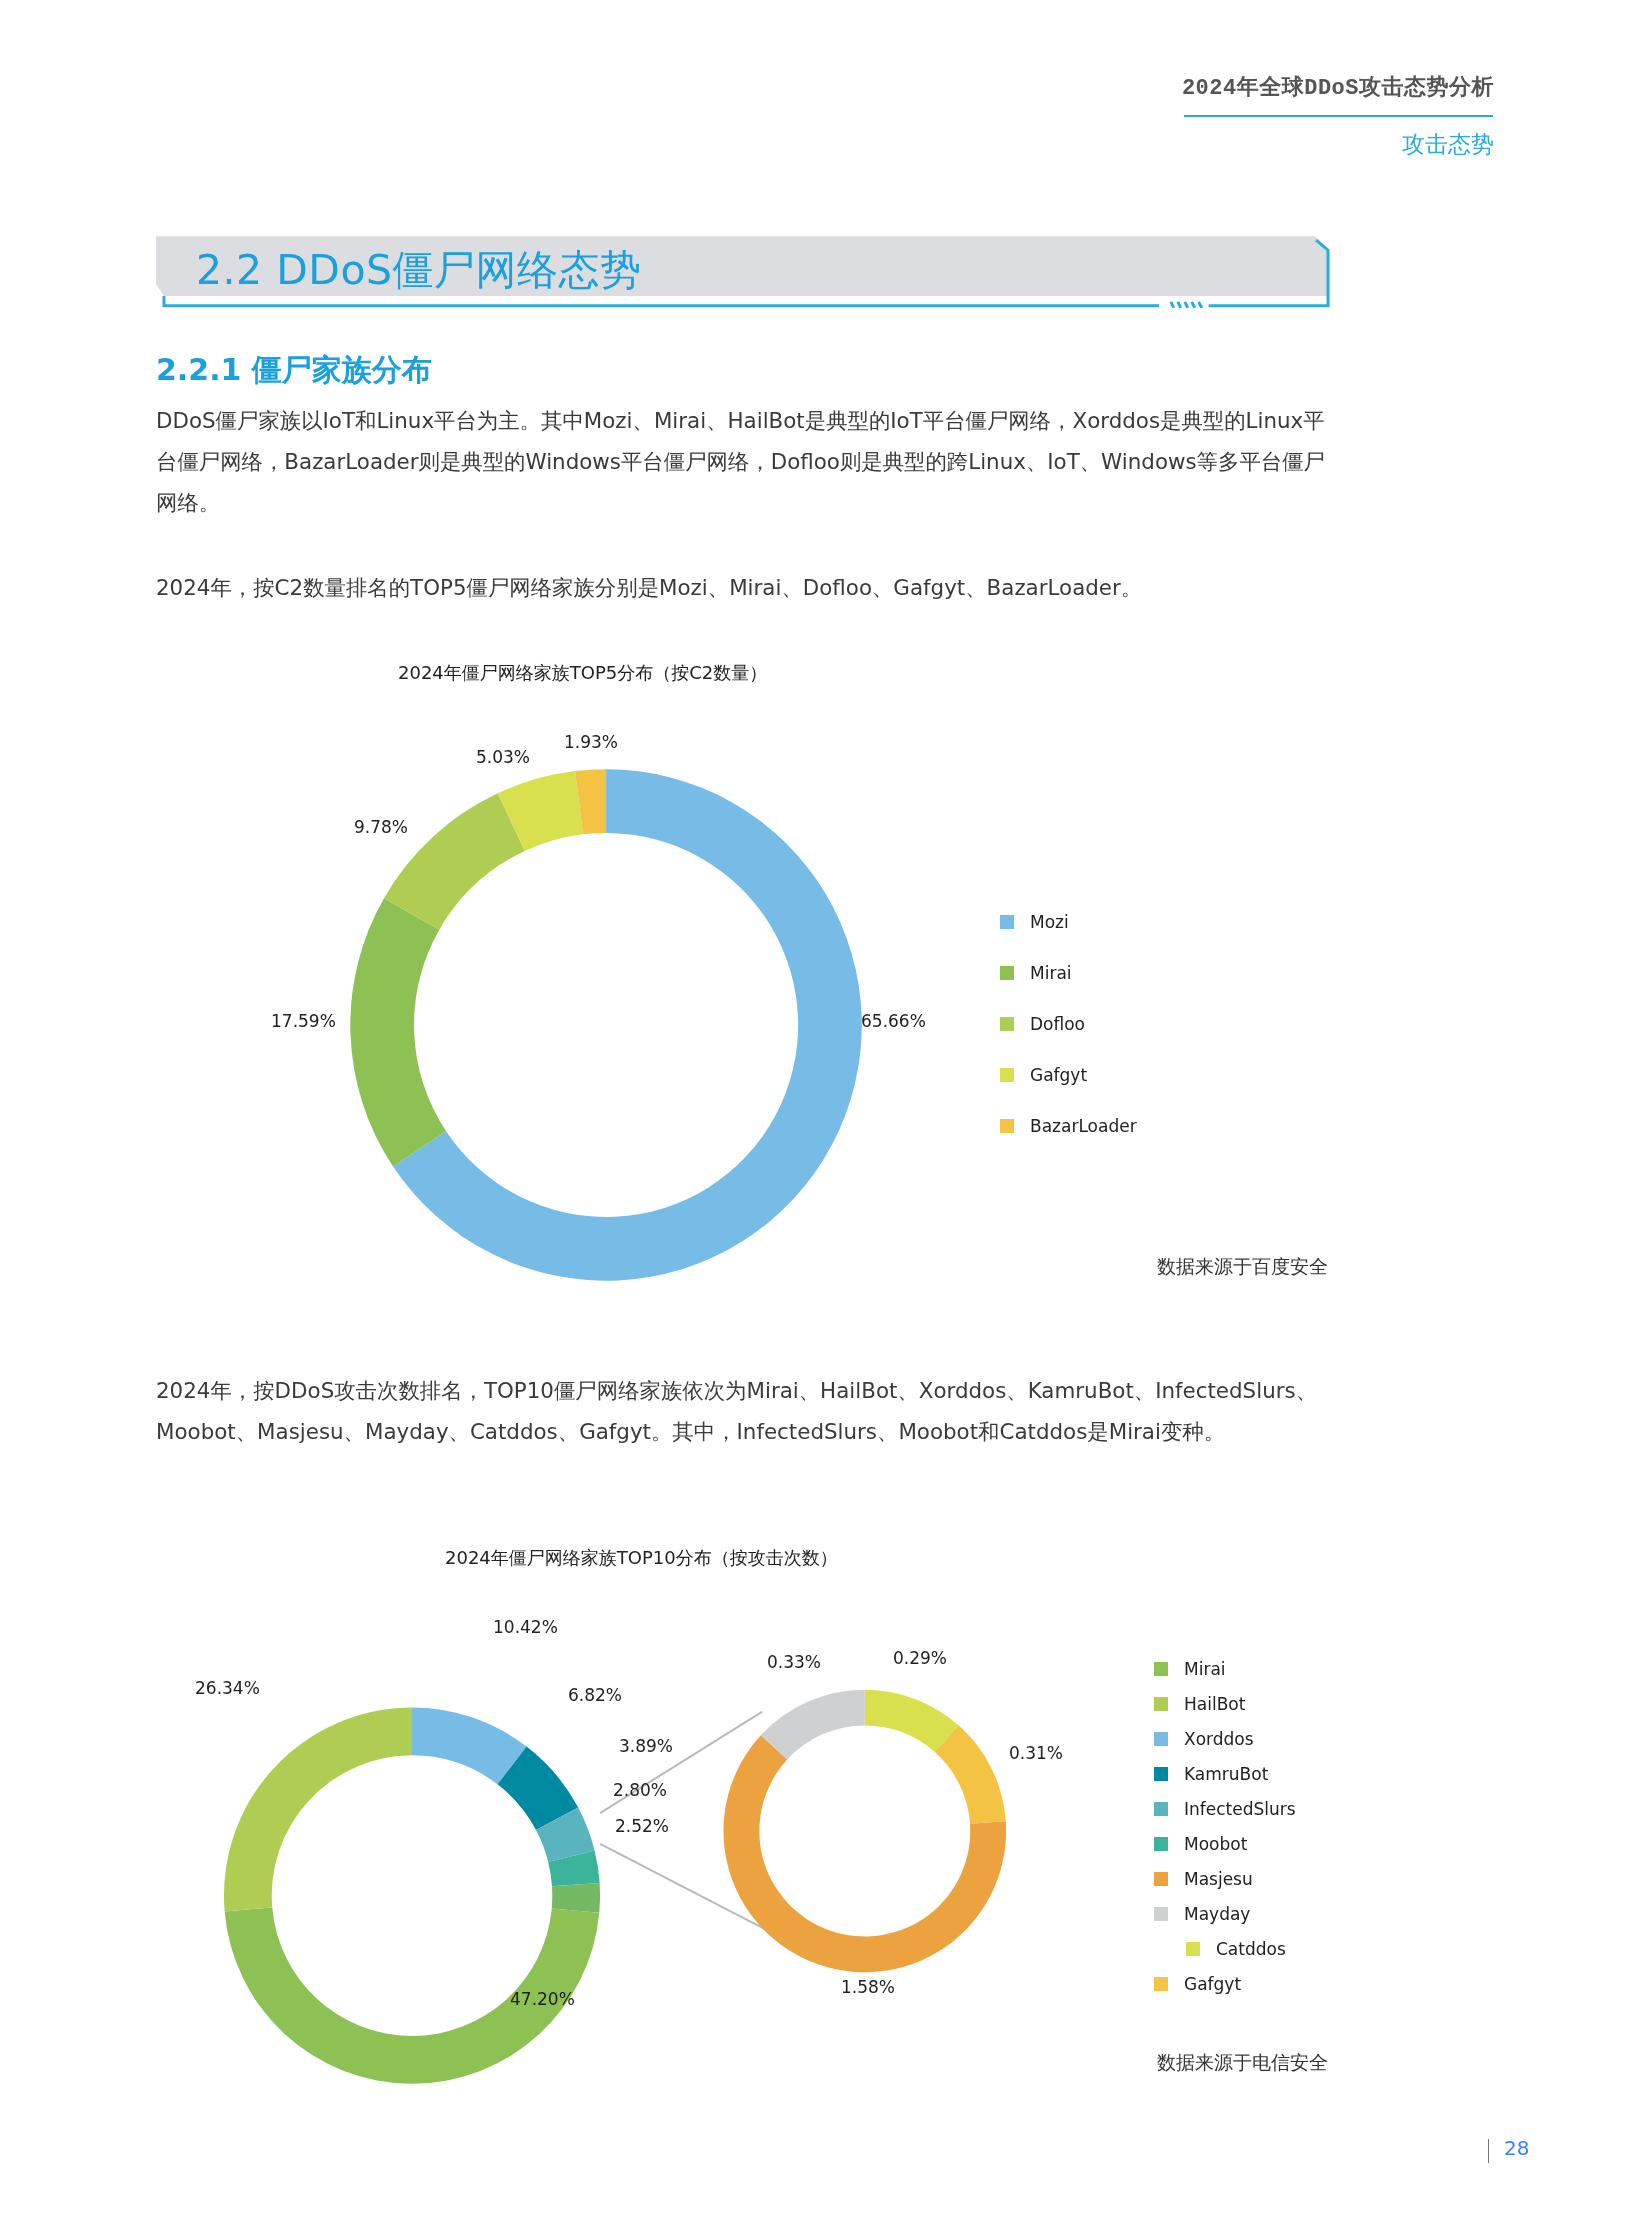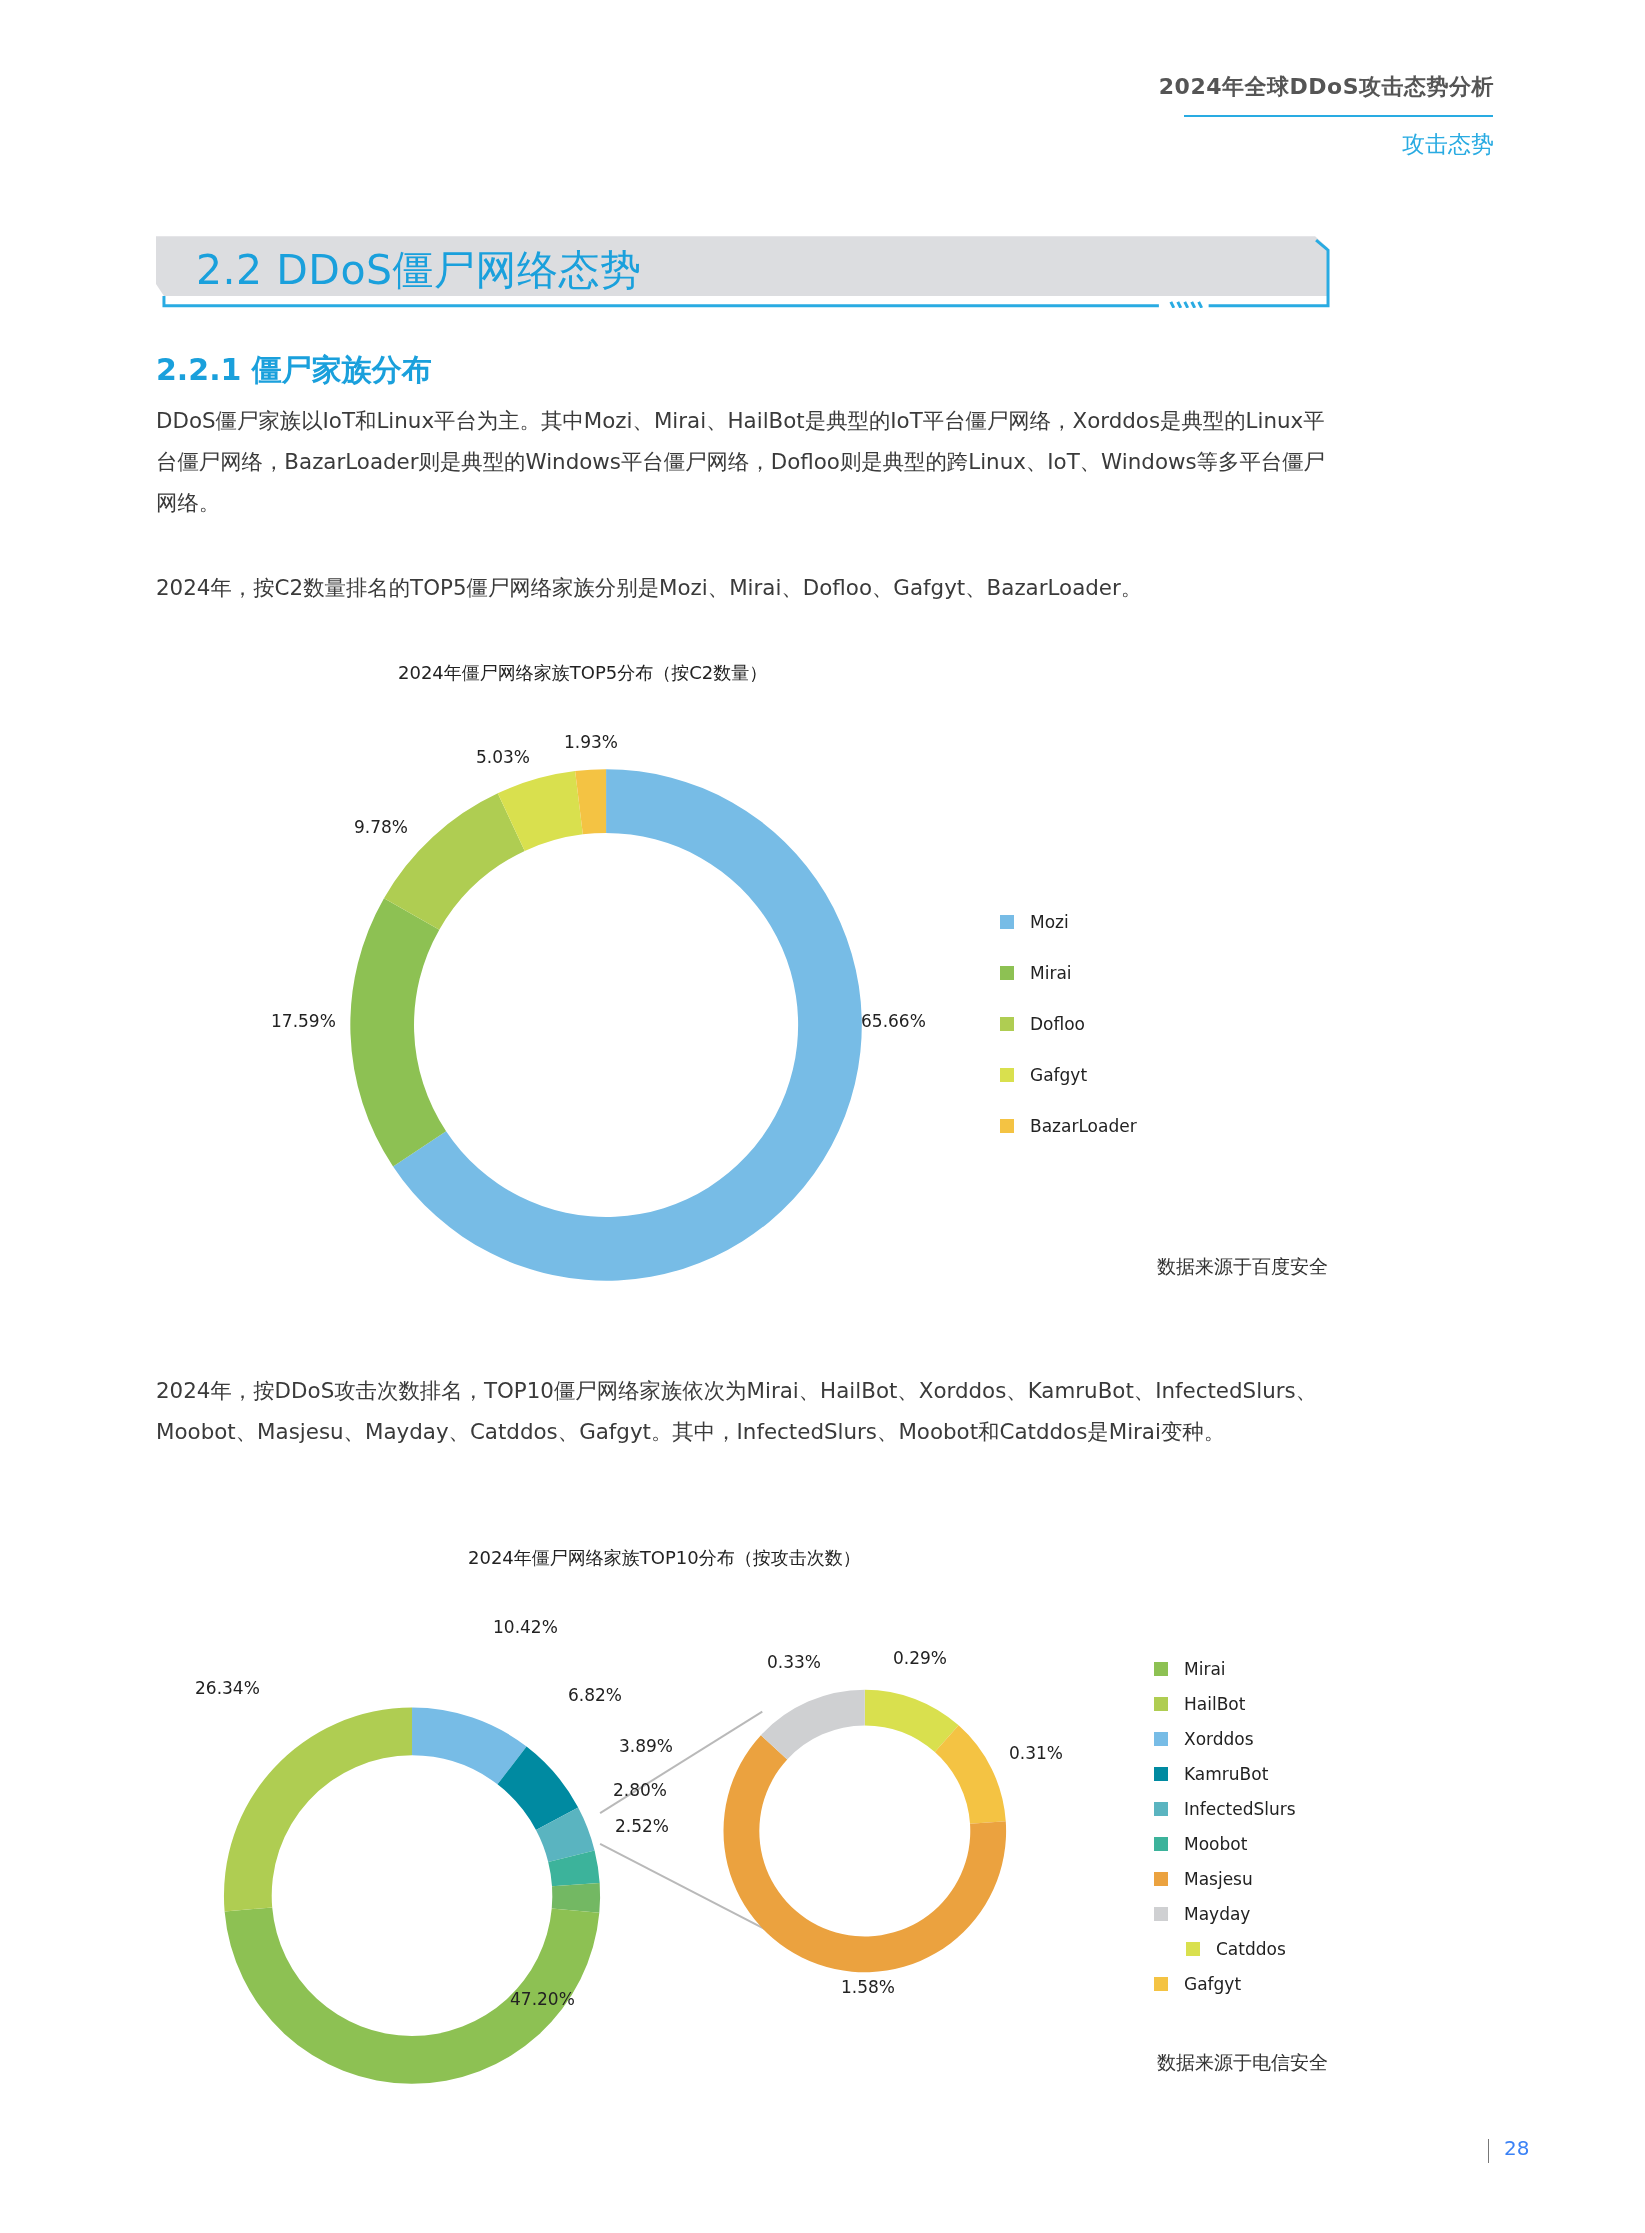--- a/index.html
+++ b/index.html
@@ -1,19 +1,19 @@
 <!DOCTYPE html>
 <html><head>
 <meta charset="utf-8">
 <style>
   html, body { margin:0; padding:0; background:#ffffff; }
   body { width:1646px; height:2234px; position:relative; overflow:hidden;
          font-family:"DejaVu Sans","Liberation Sans",sans-serif; color:#333; }
   .abs { position:absolute; }
-  .hdr-title { right:152px; top:72px; font-size:22px; font-weight:bold; color:#555; letter-spacing:0.5px; }
+  .hdr-title { right:152px; top:72px; font-size:22px; font-weight:bold; color:#555; letter-spacing:0.5px;font-family:Liberation Mono, monospace; }
   .hdr-line { left:1184px; top:115px; width:309px; height:2px; background:#29abe2; }
   .hdr-sub { right:152px; top:129px; font-size:23px; color:#29abe2; }
   .sec-banner { left:156px; top:236px; width:1177px; height:72px; }
   .sec-title { left:196px; top:243px; font-size:41px; color:#1aa0dc; font-weight:normal; letter-spacing:0.5px;}
   .sub-title { left:156px; top:350px; font-size:30px; color:#1aa0dc; font-weight:bold; }
   .para { left:156px; width:1179px; font-size:21.4px; line-height:41px; color:#3a3a3a; }
   .chart-title { font-size:18px; font-weight:normal; color:#222; }
   .lbl { font-size:17px; color:#222; white-space:nowrap; }
   .legend-item { display:flex; align-items:center; height:20px; font-size:17px; color:#222; }
   .legend-sw { width:14px; height:14px; margin-right:16px; }
@@ -106,21 +106,21 @@
   <div class="legend-item">
       <span class="legend-sw" style="background:#f4c343"></span>
       <span>BazarLoader</span>
     </div>
 </div>
 
 <div class="abs source" style="right:318px; top:1254px;">数据来源于百度安全</div>
 
 <div class="abs para" style="top:1370px;">2024年，按DDoS攻击次数排名，TOP10僵尸网络家族依次为Mirai、HailBot、Xorddos、KamruBot、InfectedSlurs、Moobot、Masjesu、Mayday、Catddos、Gafgyt。其中，InfectedSlurs、Moobot和Catddos是Mirai变种。</div>
 
-<div class="abs chart-title" style="left:468px; top:1546px; width:537px;">2024年僵尸网络家族TOP10分布（按攻击次数）</div>
+<div class="abs chart-title" style="left:445px; top:1546px; width:537px;">2024年僵尸网络家族TOP10分布（按攻击次数）</div>
 
 <div class="abs lbl" style="left:493px; top:1617px;">10.42%</div>
 <div class="abs lbl" style="left:568px; top:1685px;">6.82%</div>
 <div class="abs lbl" style="left:602px; top:1736px;margin-left:17px;">3.89%</div>
 <div class="abs lbl" style="left:613px; top:1780px;">2.80%</div>
 <div class="abs lbl" style="left:615px; top:1816px;">2.52%</div>
 <div class="abs lbl" style="left:510px; top:1989px;">47.20%</div>
 <div class="abs lbl" style="left:195px; top:1678px;">26.34%</div>
 
 <div class="abs lbl" style="left:767px; top:1652px;">0.33%</div>

